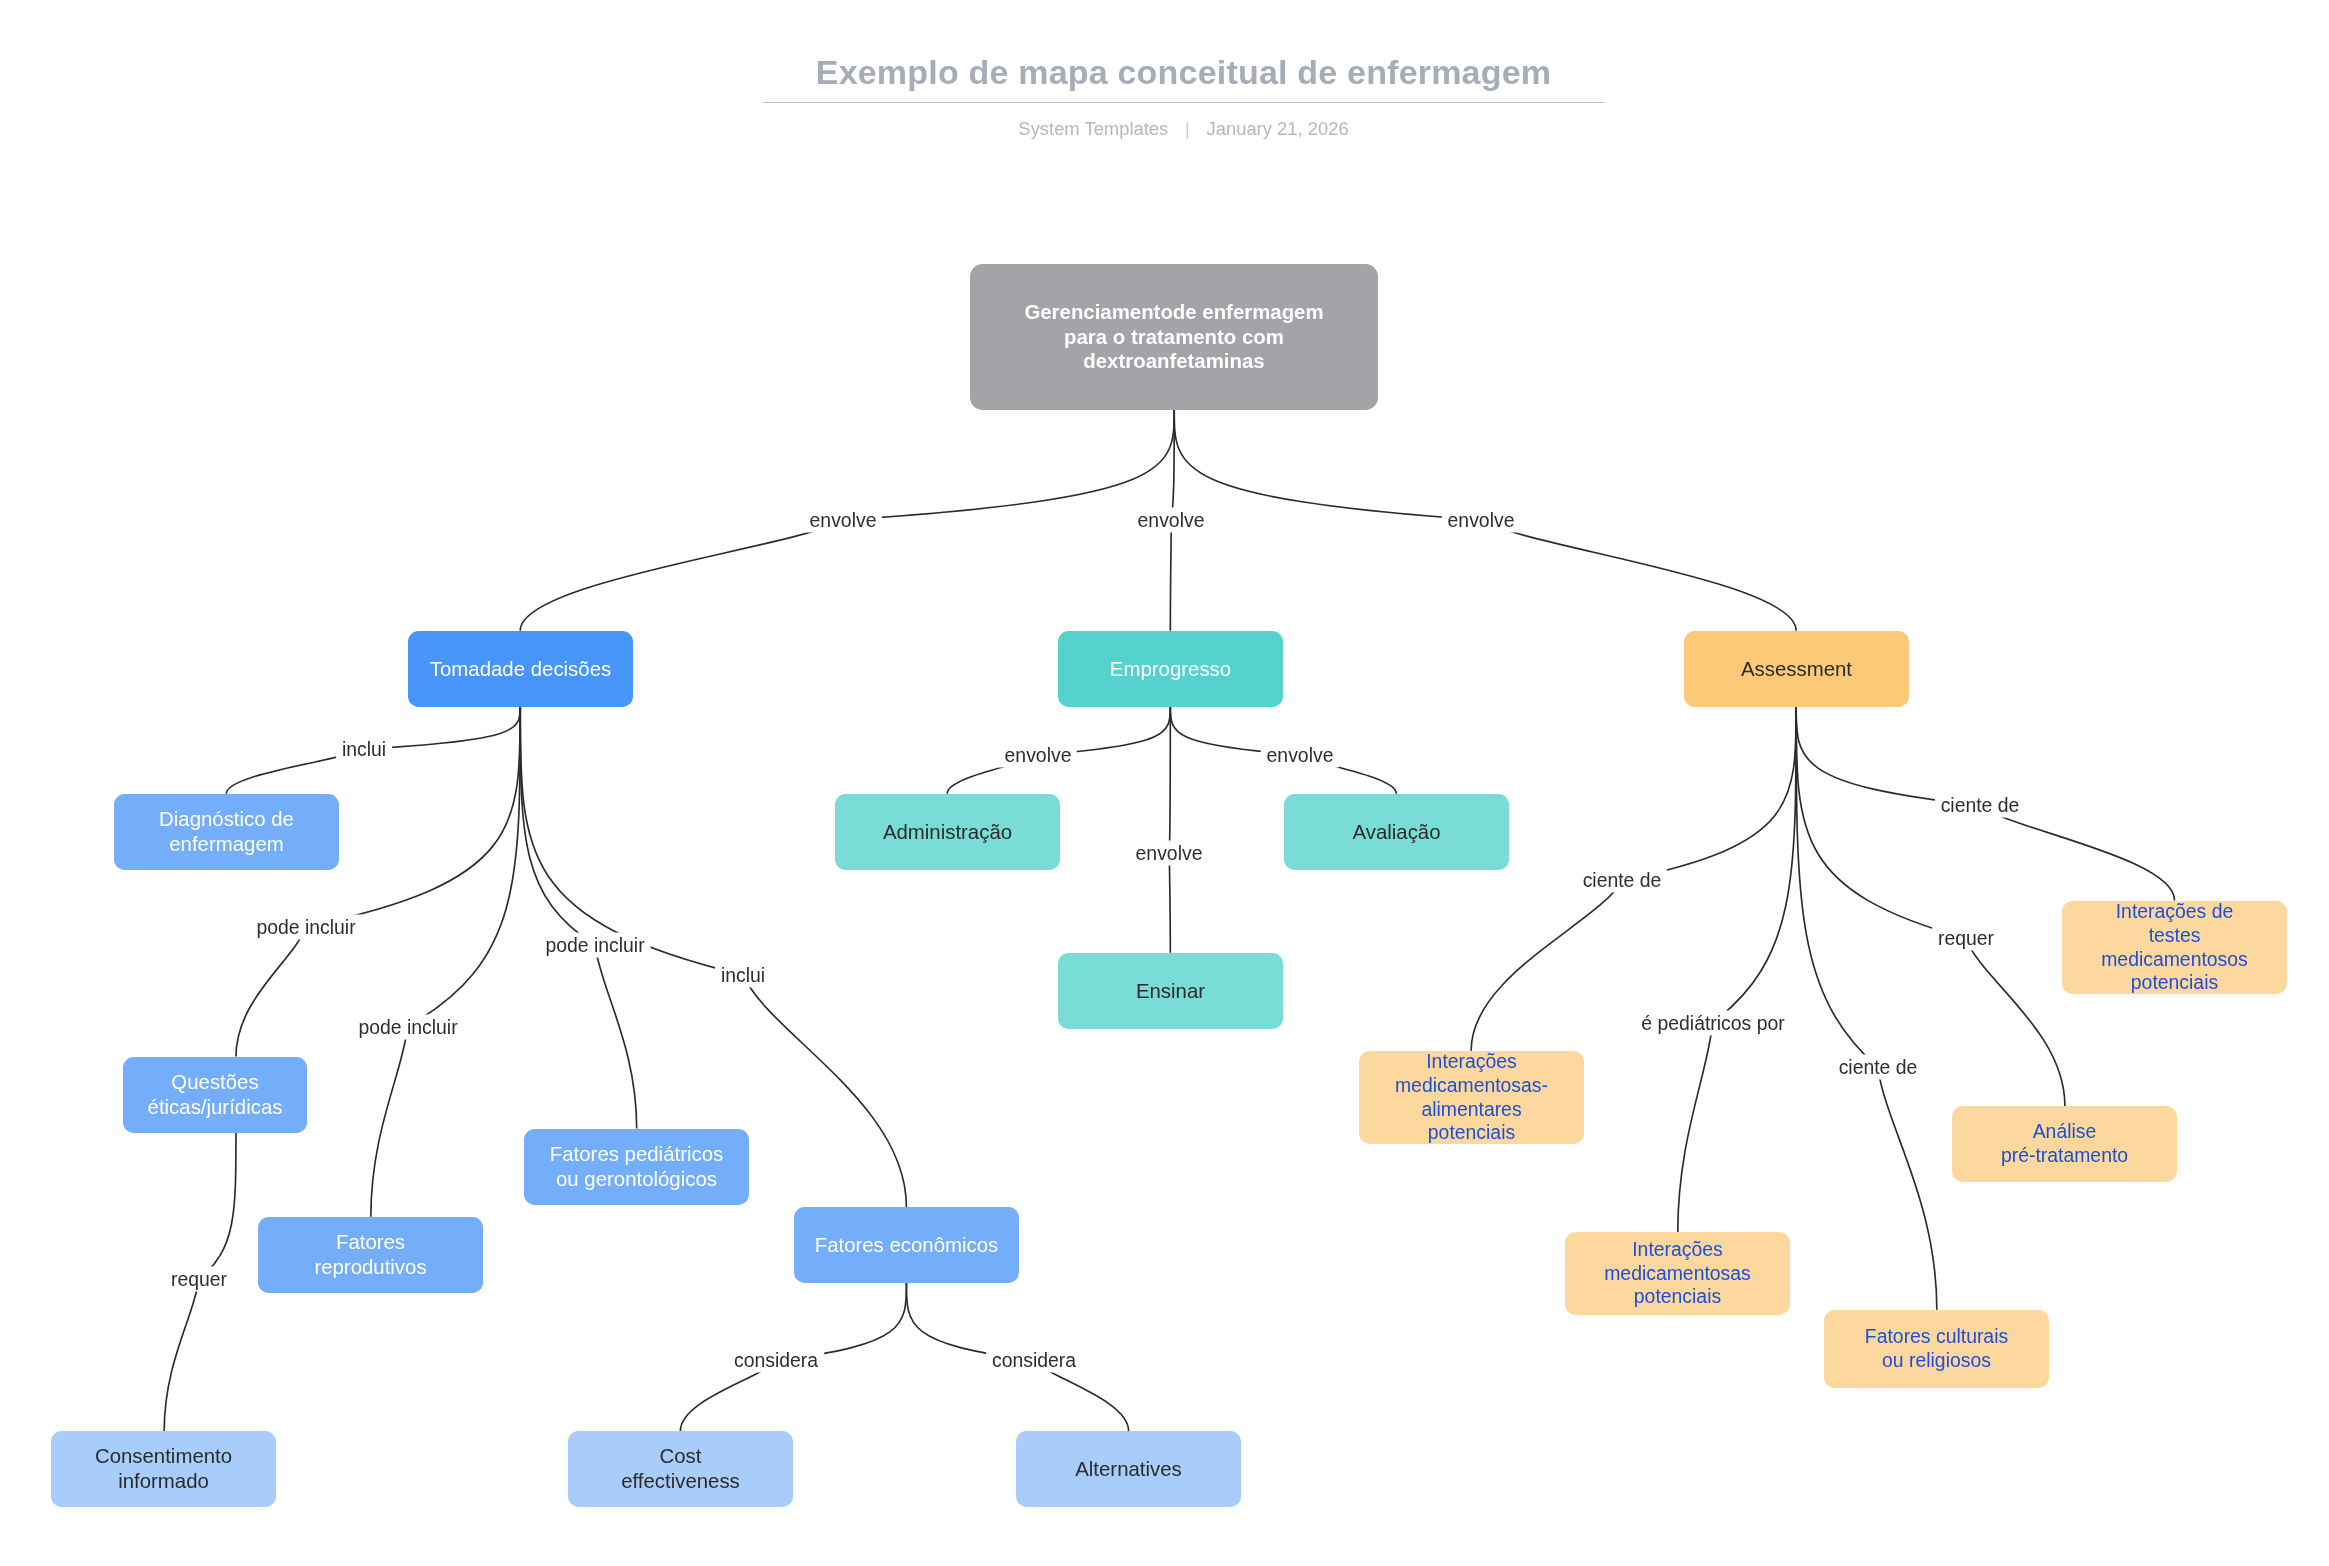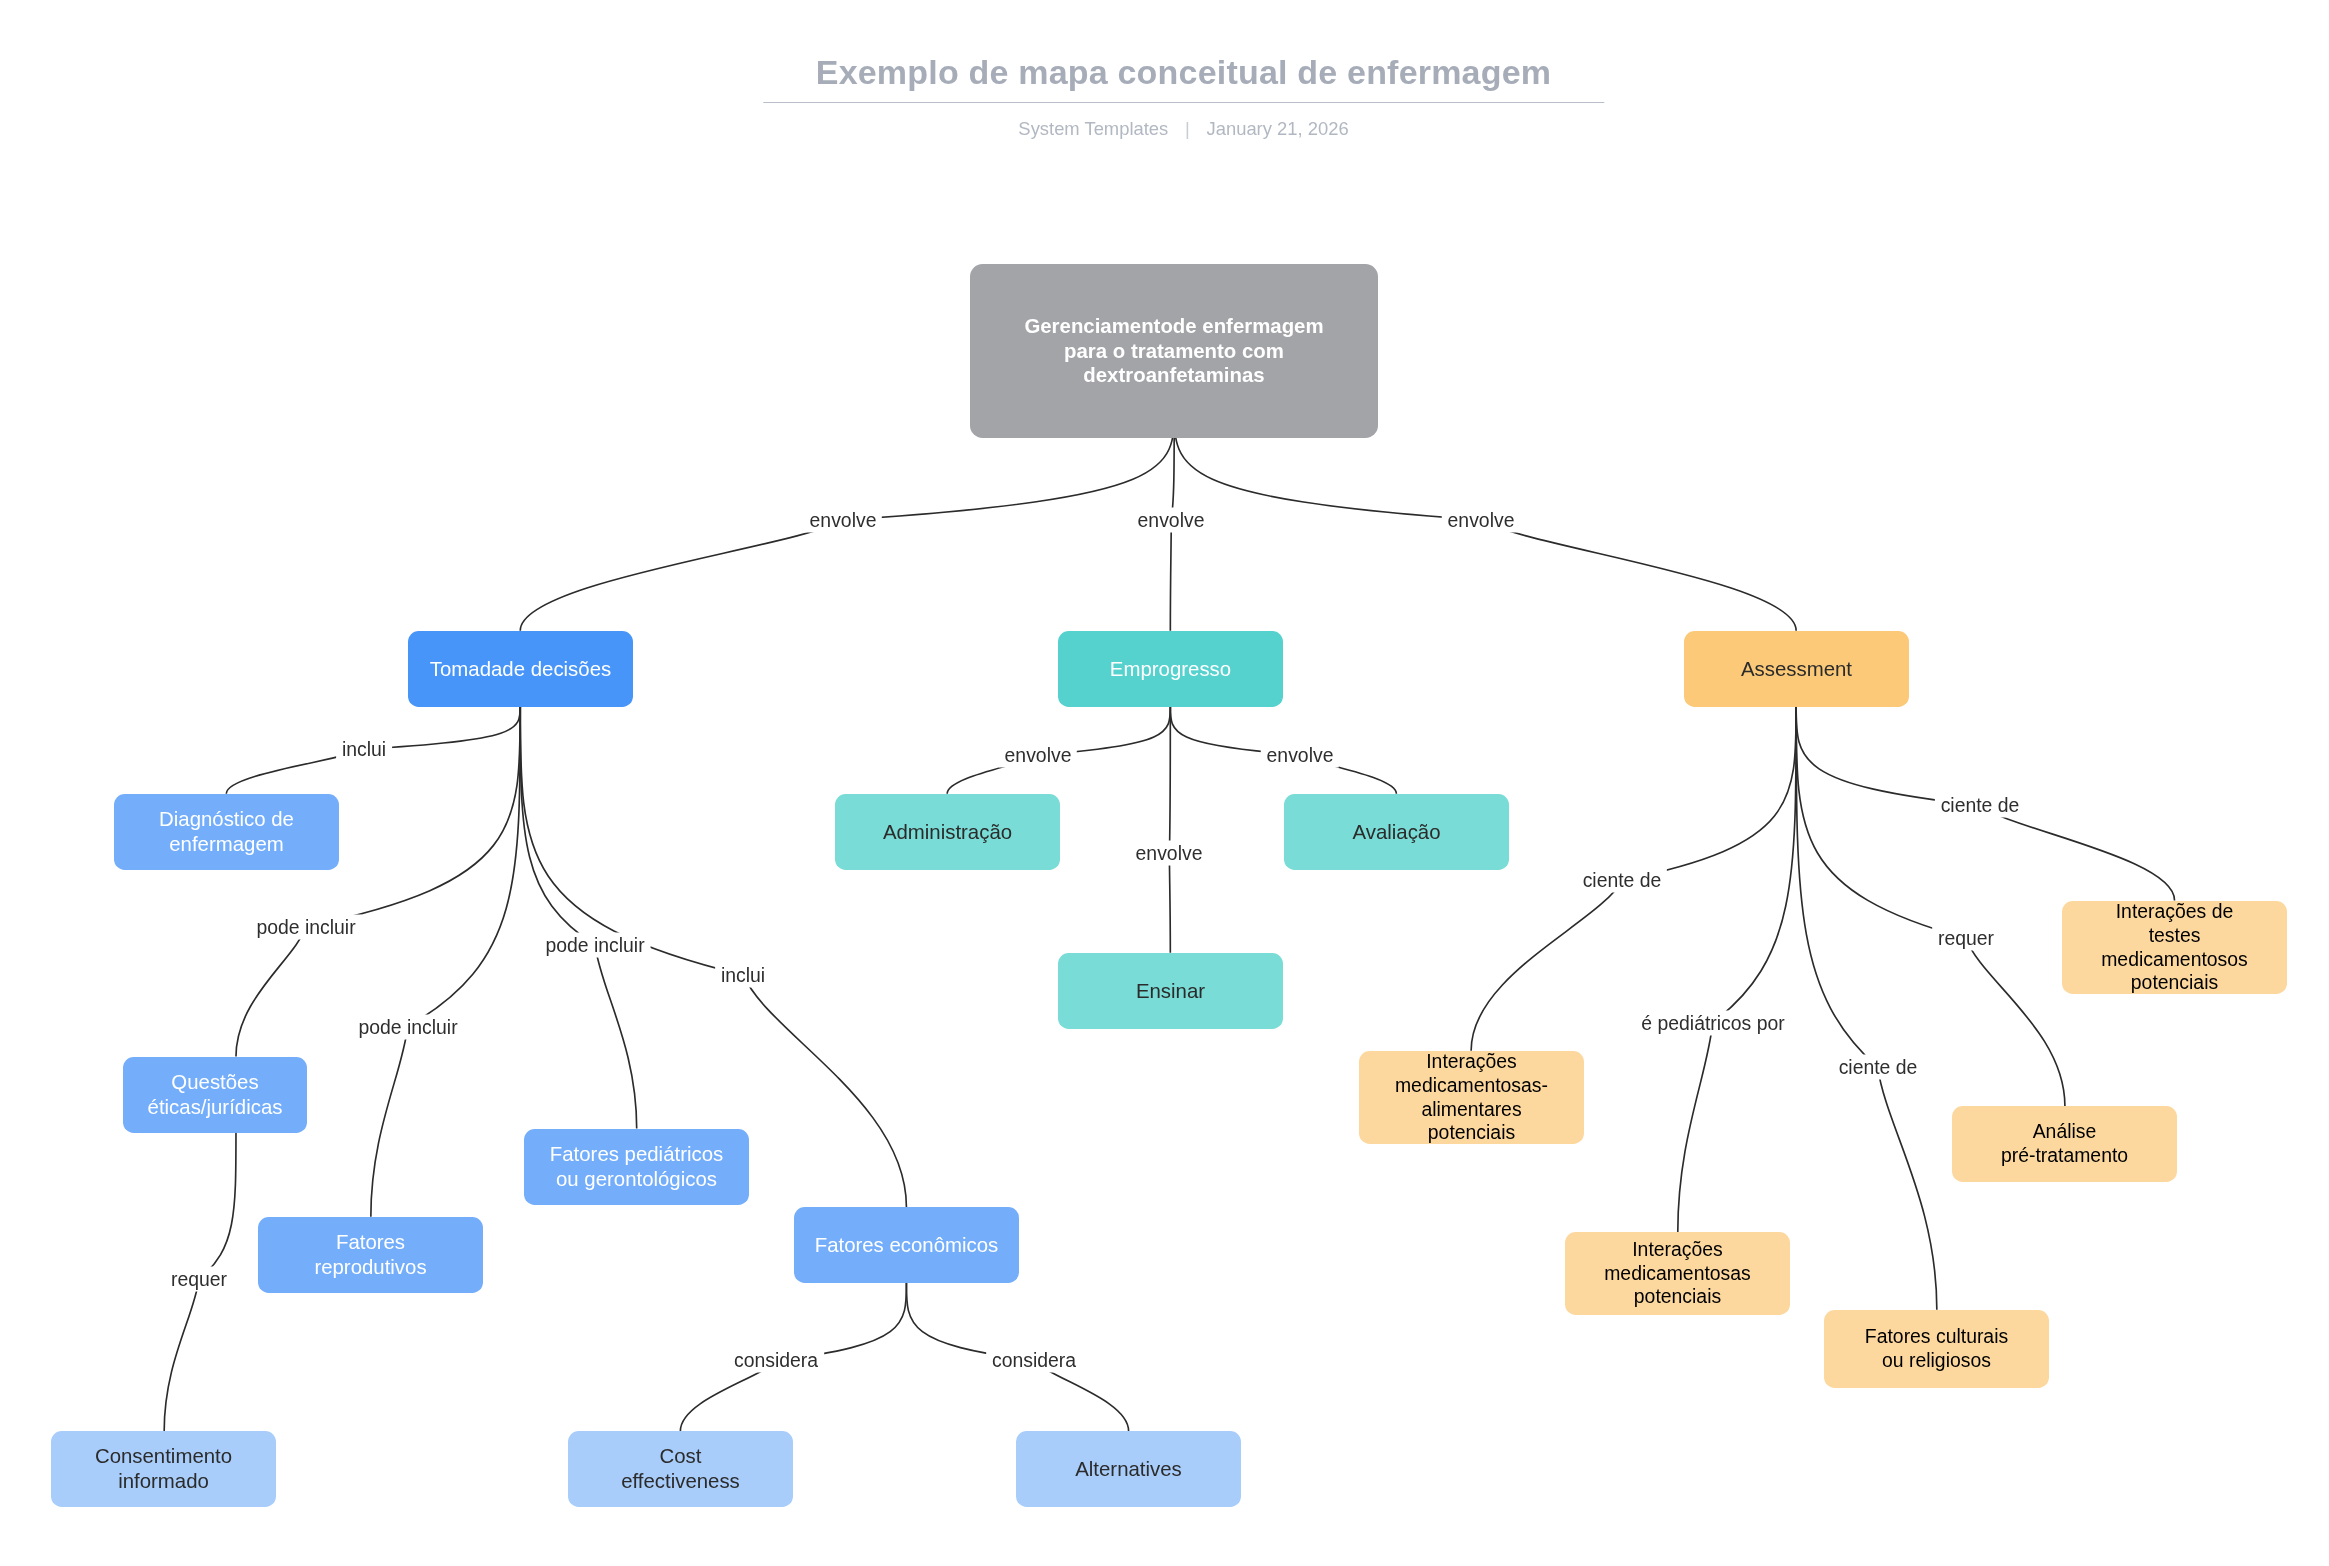--- a/index.html
+++ b/index.html
@@ -87,21 +87,21 @@
     font-weight: bold;
     font-size: 20.4px;
     border-radius: 12.6px;
   }
   .node.blue-1 { background: #4795f9; color: #ffffff; font-size: 20.4px; }
   .node.blue-2 { background: #74aefb; color: #ffffff; font-size: 20.4px; }
   .node.blue-3 { background: #a8cdfa; color: #2b2b2b; font-size: 20.4px; }
   .node.teal-1 { background: #56d2ce; color: #ffffff; font-size: 20.4px; }
   .node.teal-2 { background: #79dcd6; color: #2b2b2b; font-size: 20.4px; }
   .node.orange-1 { background: #fbc977; color: #2b2b2b; font-size: 20.4px; }
-  .node.orange-2 { background: #fdd89e; color: #000000; font-size: 19.4px; }
+  .node.orange-2 { background: #fdd89e; color: #1d4ed8; font-size: 19.4px; }
 
   .edge-label {
     position: absolute;
     font-size: 19.4px;
     color: #2e2e2e;
     white-space: nowrap;
     transform: translate(-50%, -50%);
   }
 </style>
 </head>
@@ -133,21 +133,21 @@
       <path d="M 934 1322 C 934 1366, 934 1386, 1066 1402 C 1080.55 1420.25, 1163 1442.15, 1163 1475" fill="none" stroke="#2b2b2b" stroke-width="1.7"></path>
       <path d="M 1206 728 C 1206 755.5, 1206 768, 1070 778 C 1055.9 788, 976 800, 976 818" fill="none" stroke="#2b2b2b" stroke-width="1.7"></path>
       <path d="M 1206 728 C 1206 811.05, 1206 848.8, 1205 879 C 1205.15 904.75, 1206 935.65, 1206 982" fill="none" stroke="#2b2b2b" stroke-width="1.7"></path>
       <path d="M 1206 728 C 1206 755.5, 1206 768, 1340 778 C 1354.85 788, 1439 800, 1439 818" fill="none" stroke="#2b2b2b" stroke-width="1.7"></path>
       <path d="M 1851 728 C 1851 826.45, 1851 871.2, 1672 907 C 1648.6 951, 1516 1003.8, 1516 1083" fill="none" stroke="#2b2b2b" stroke-width="1.7"></path>
       <path d="M 1851 728 C 1851 907.3, 1851 988.8, 1765 1054 C 1759.6 1108, 1729 1172.8, 1729 1270" fill="none" stroke="#2b2b2b" stroke-width="1.7"></path>
       <path d="M 1851 728 C 1851 932.6, 1851 1025.6, 1935 1100 C 1944.15 1162.5, 1996 1237.5, 1996 1350" fill="none" stroke="#2b2b2b" stroke-width="1.7"></path>
       <path d="M 1851 728 C 1851 859.45, 1851 919.2, 2026 967 C 2041.3 1010.25, 2128 1062.15, 2128 1140" fill="none" stroke="#2b2b2b" stroke-width="1.7"></path>
       <path d="M 1851 728 C 1851 784.1, 1851 809.6, 2040 830 C 2070.15 854.5, 2241 883.9, 2241 928" fill="none" stroke="#2b2b2b" stroke-width="1.7"></path>
     </svg>
-<div class="node root" style="left: 970px; top: 264px; width: 408px; height: 174px;"><span>Gerenciamentode enfermagem
+<div class="node root" style="left: 970px; top: 264px; width: 408px; height: 146px;"><span>Gerenciamentode enfermagem
 para o tratamento  com
 dextroanfetaminas</span></div>
     <div class="node blue-1" style="left: 408px; top: 631px; width: 225px; height: 76px;"><span>Tomadade decisões</span></div>
     <div class="node teal-1" style="left: 1058px; top: 631px; width: 225px; height: 76px;"><span>Emprogresso</span></div>
     <div class="node orange-1" style="left: 1684px; top: 631px; width: 225px; height: 76px;"><span>Assessment</span></div>
     <div class="node blue-2" style="left: 114px; top: 794px; width: 225px; height: 76px;"><span>Diagnóstico  de
 enfermagem</span></div>
     <div class="node blue-2" style="left: 123px; top: 1057px; width: 184px; height: 76px;"><span>Questões
 éticas/jurídicas</span></div>
     <div class="node blue-2" style="left: 258px; top: 1217px; width: 225px; height: 76px;"><span>Fatores

